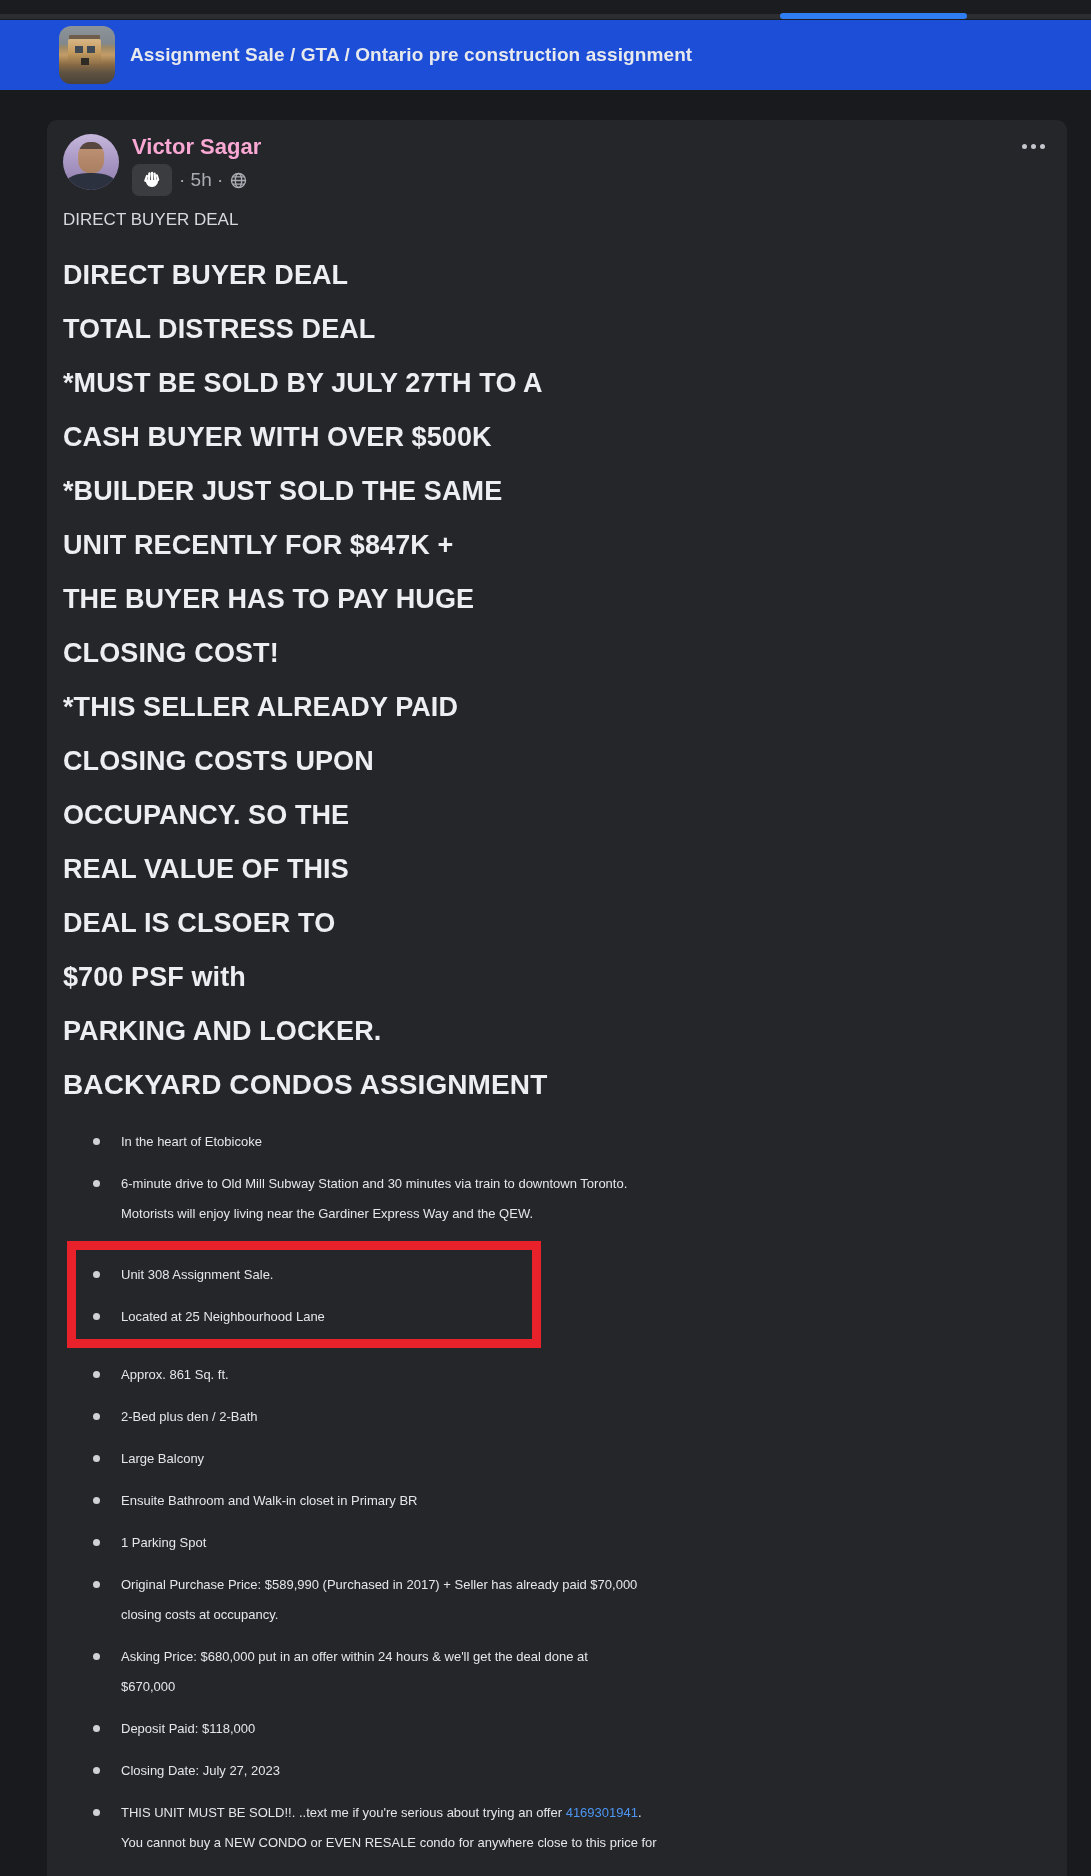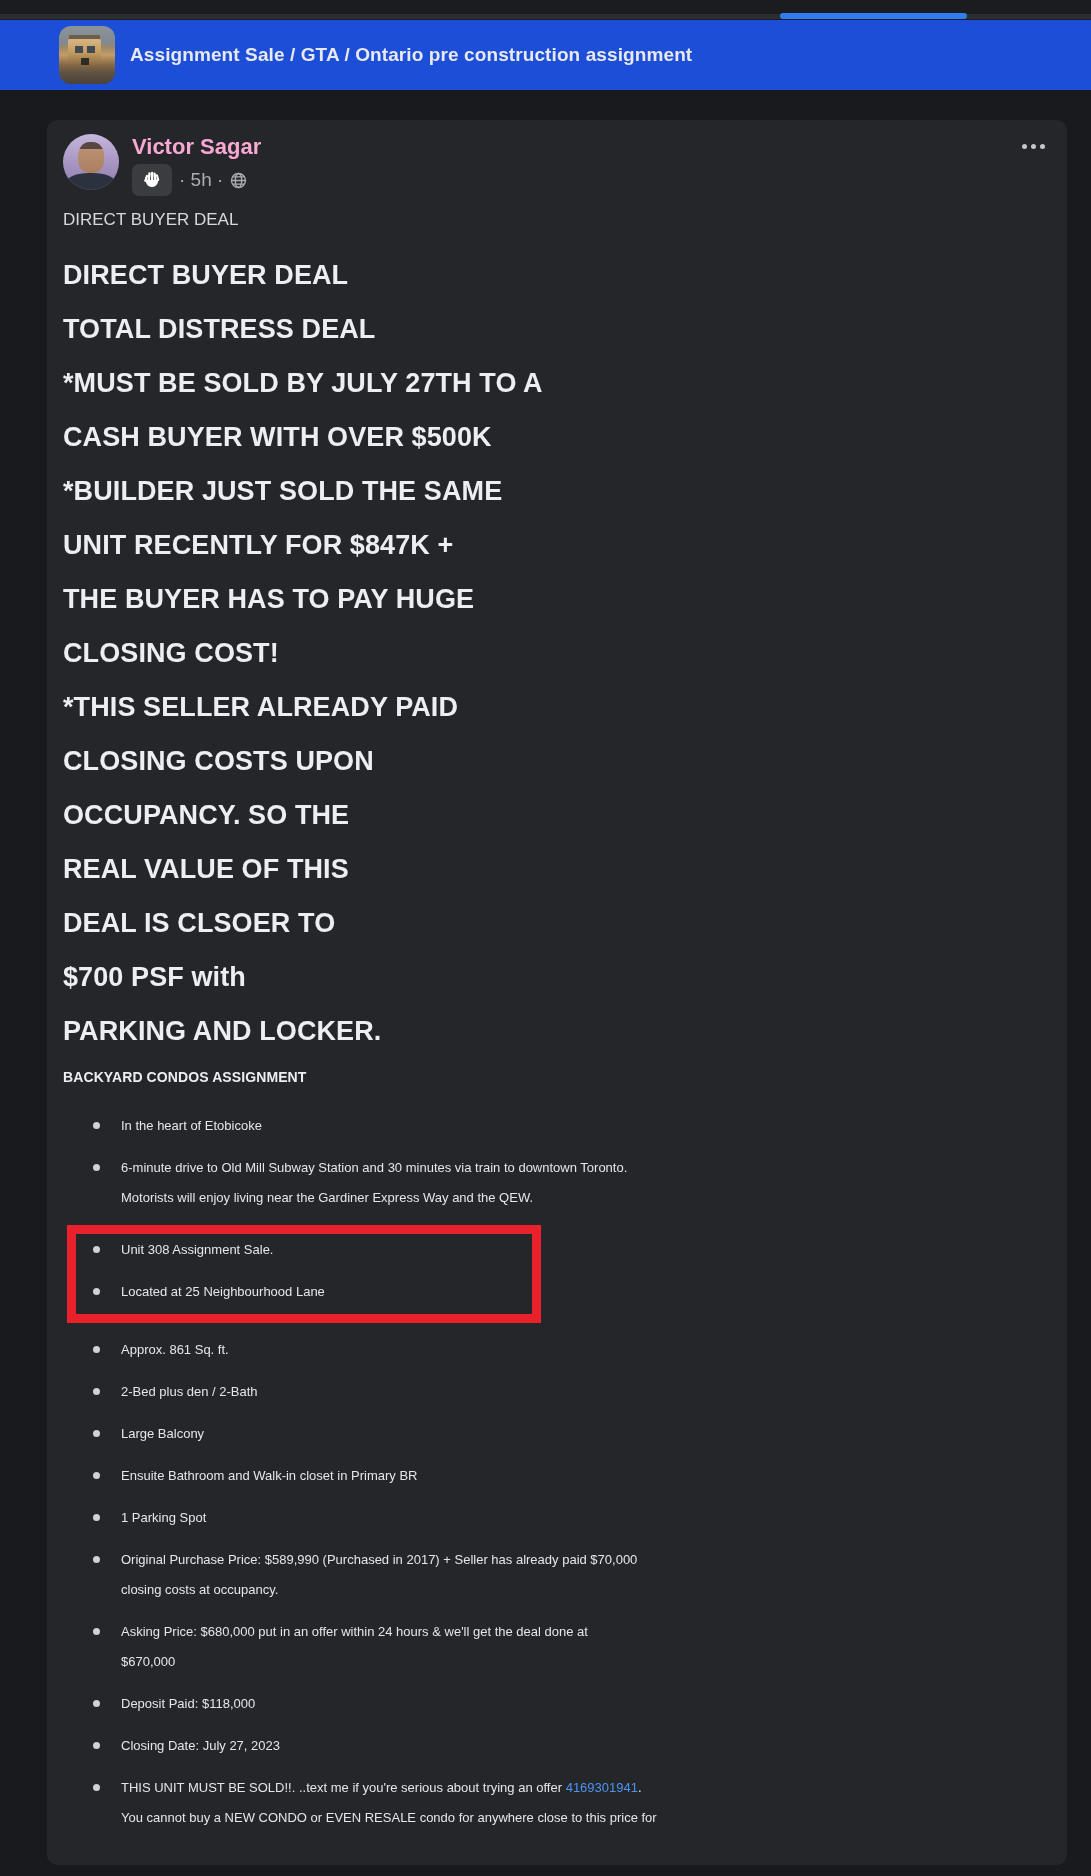--- a/index.html
+++ b/index.html
@@ -48,27 +48,27 @@
     display:flex; align-items:center; justify-content:center; }
   .member-badge svg { width:22px; height:22px; }
   .meta-time { color:#a9acb3; font-size:19px; margin:0 7px; }
   .globe { width:17px; height:17px; display:block; }
   .more-menu { margin-left:auto; padding:10px 6px 0 0; display:flex; gap:4px; cursor:pointer; }
   .more-menu i { width:5px; height:5px; border-radius:50%; background:#c3c6cc; display:block; }
   
   .preheader { margin-top:12px; font-size:17px; color:#d7d9de; line-height:24px; }
   .headlines { margin-top:26px; }
   .headlines p { font-size:27px; font-weight:700; line-height:35px; margin:0 0 19px 0; color:#eceef2; letter-spacing:.1px; }
-  .subheading { margin-top:20px; font-size:14px; font-weight:700; color:#eceef2; letter-spacing:.1px; }
+  .subheading { margin-top:20px; font-size:28px; font-weight:700; color:#eceef2; letter-spacing:.1px; }
   .feature-list { margin-top:26px; }
   .list-item { position:relative; padding-left:58px; font-size:13px; font-weight:400;
     line-height:30px; margin-bottom:12px; color:#e4e6ea; }
   .list-item::before { content:''; position:absolute; left:30px; top:11px; width:7px; height:7px;
     border-radius:50%; background:#cfd1d5; }
-  .highlight-box { border:9px solid #e8212a; width:474px; margin:2px 0 12px 4px; padding:1px 0 7px 0; }
+  .highlight-box { border:9px solid #e8212a; width:474px; margin:2px 0 12px 4px; padding:10px 0 7px 0; }
   .highlight-box .list-item { padding-left:45px; margin-bottom:12px; }
   .highlight-box .list-item:last-child { margin-bottom:0; }
   .highlight-box .list-item::before { left:17px; }
   a.phone-link { color:#4c95f2; text-decoration:none; cursor:pointer; }
 </style>
 </head>
 <body>
 
 <div class="topstrip">
   <div class="tab-underline"></div>

